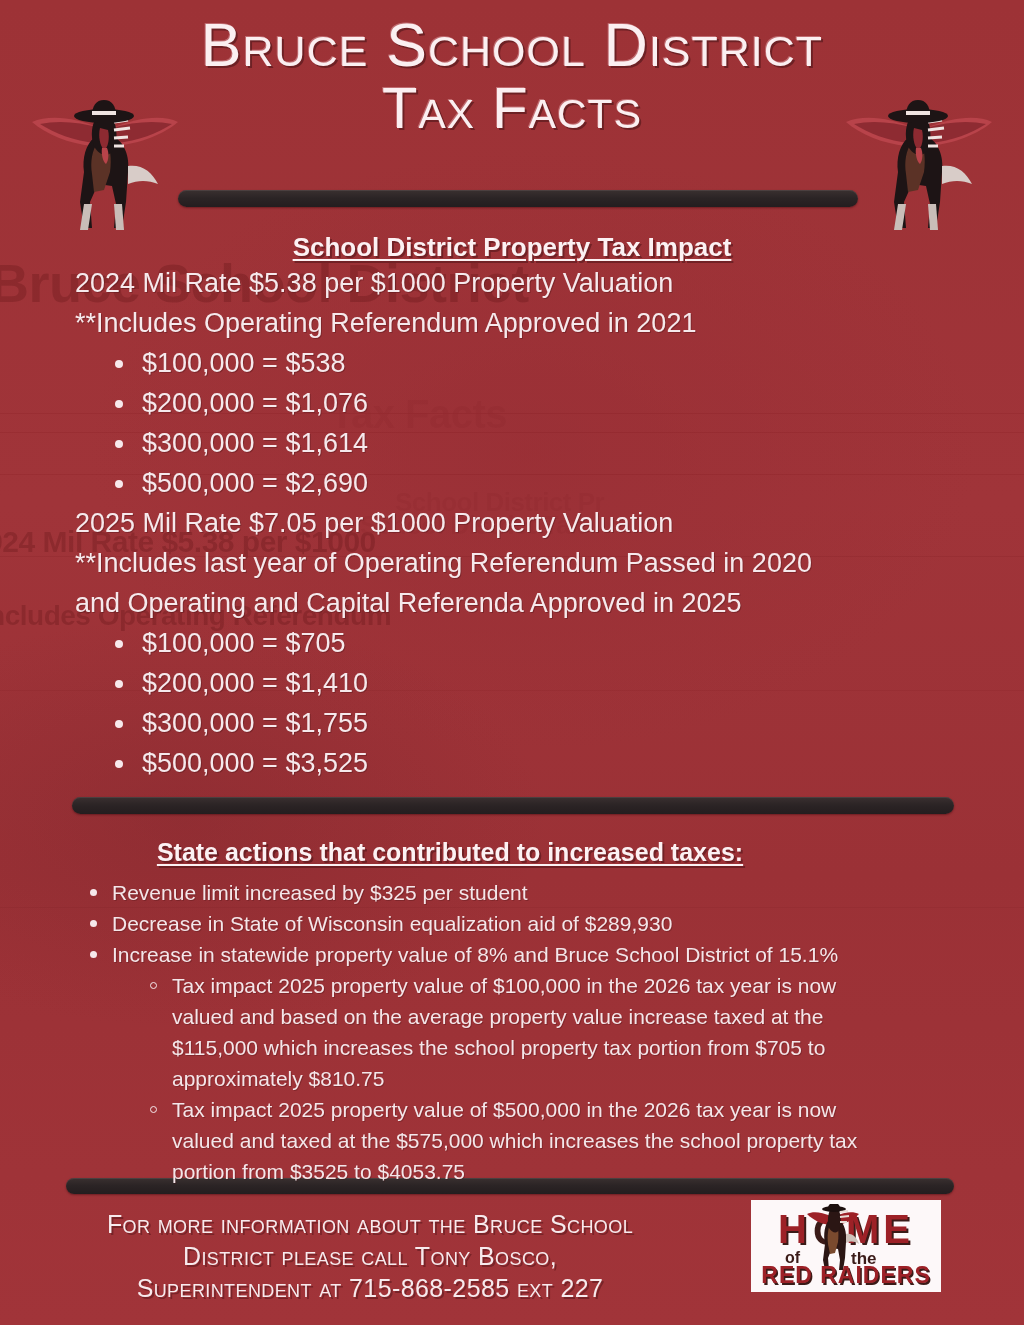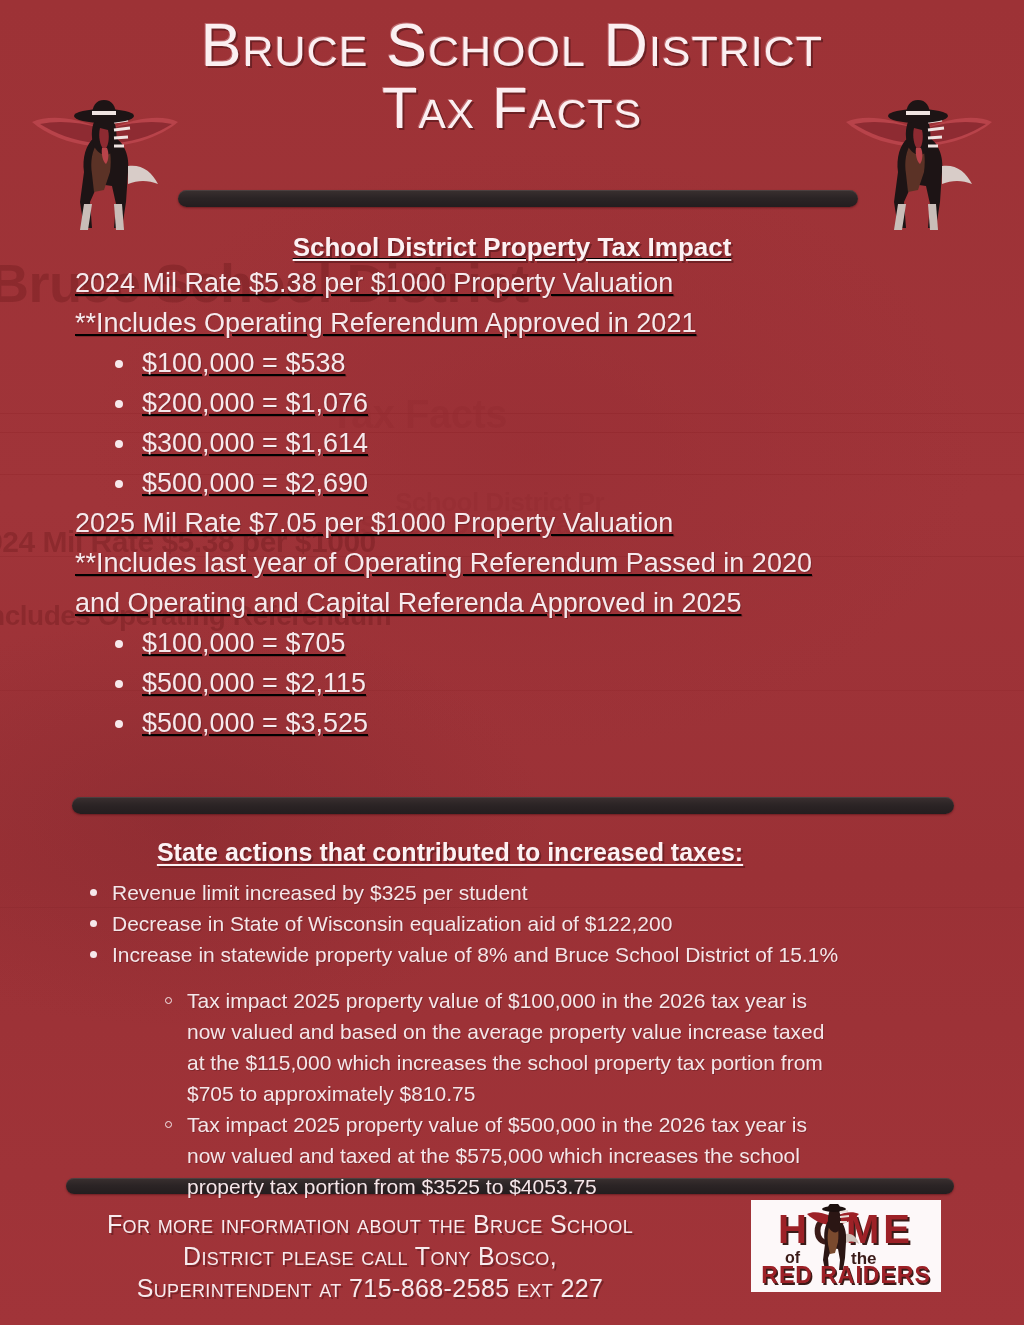--- a/index.html
+++ b/index.html
@@ -101,21 +101,21 @@
   .sec-heading {
     font-weight: 700;
     color: #fcf1f3;
     text-decoration: underline;
     text-underline-offset: 3px;
     text-decoration-thickness: 2px;
     text-shadow: 2px 2px 0 rgba(70,16,20,0.5);
     text-align: center;
   }
 
-  #tax-impact-section { left: 0; top: 232px; width: 1024px; text-decoration: underline; }
+  #tax-impact-section { left: 0; top: 232px; width: 1024px; }
   #tax-impact-section .sec-heading { font-size: 26px; }
 
   .para {
     color: #f6e9ec;
     font-size: 27px;
     line-height: 40px;
     text-shadow: 1px 1px 0 rgba(70,16,20,0.35);
     white-space: nowrap;
   }
   .body-block { padding-left: 75px; }
@@ -167,21 +167,21 @@
     position: absolute;
     left: 2px;
     top: 12px;
     width: 7px;
     height: 7px;
     border-radius: 50%;
     background: #f6e8eb;
   }
   ul.sub-list {
     list-style: none;
-    margin: 15px;
+    margin: 0;
     padding: 0 0 0 38px;
   }
   ul.sub-list > li {
     position: relative;
     color: #f4e6e9;
     font-size: 21px;
     line-height: 31px;
     padding-left: 22px;
     text-shadow: 1px 1px 0 rgba(70,16,20,0.3);
   }
@@ -375,33 +375,34 @@
         <li>$100,000 = $538</li>
         <li>$200,000 = $1,076</li>
         <li>$300,000 = $1,614</li>
         <li>$500,000 = $2,690</li>
       </ul>
       <div class="para">2025 Mil Rate $7.05 per $1000 Property Valuation</div>
       <div class="para">**Includes last year of Operating Referendum Passed in 2020</div>
       <div class="para">and Operating and Capital Referenda Approved in 2025</div>
       <ul class="bullets">
         <li>$100,000 = $705</li>
-        <li>$500,000 = $2,115</li>
+        <li>$200,000 = $1,410</li>
+        <li>$300,000 = $1,755</li>
         <li>$500,000 = $3,525</li>
       </ul>
     </div>
   </div>
 
   <div class="bar b2"></div>
 
   <div class="section" id="state-actions-section">
     <div class="sec-heading">State actions that contributed to increased taxes:</div>
     <ul class="state-list">
       <li>Revenue limit increased by $325 per student</li>
-      <li>Decrease in State of Wisconsin equalization aid of $122,200</li>
+      <li>Decrease in State of Wisconsin equalization aid of $289,930</li>
       <li>
         <span>Increase in statewide property value of 8% and Bruce School District of 15.1%</span>
         <ul class="sub-list">
           <li>Tax impact 2025 property value of $100,000 in the 2026 tax year is now valued and based on the average property value increase taxed at the $115,000 which increases the school property tax portion from $705 to approximately  $810.75</li>
           <li>Tax impact 2025 property value of $500,000 in the 2026 tax year is now valued and taxed at the $575,000 which increases the school property tax portion from $3525 to $4053.75</li>
         </ul>
       </li>
     </ul>
   </div>
 

